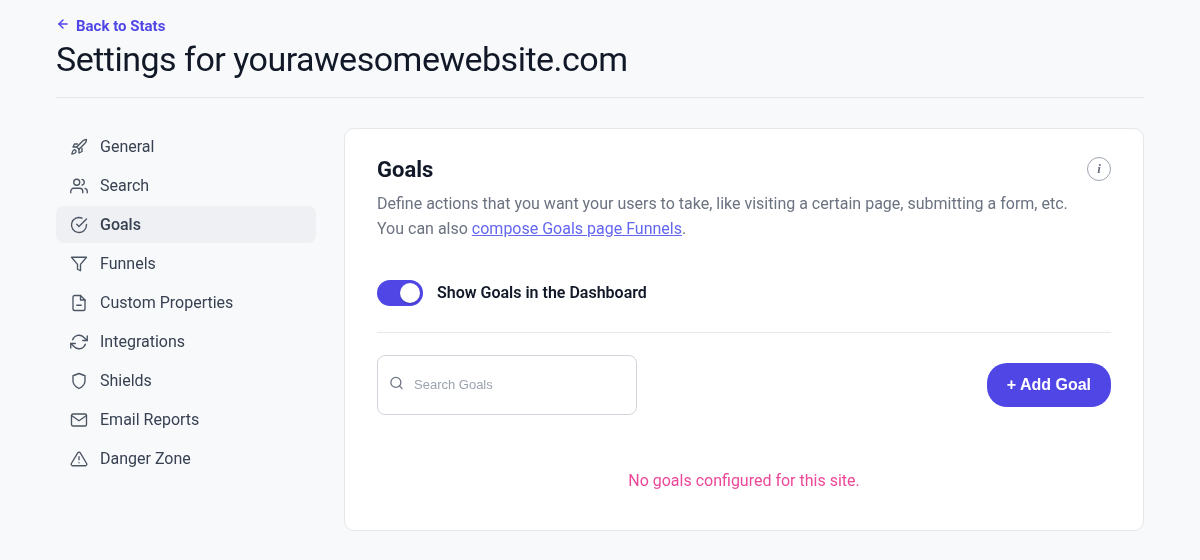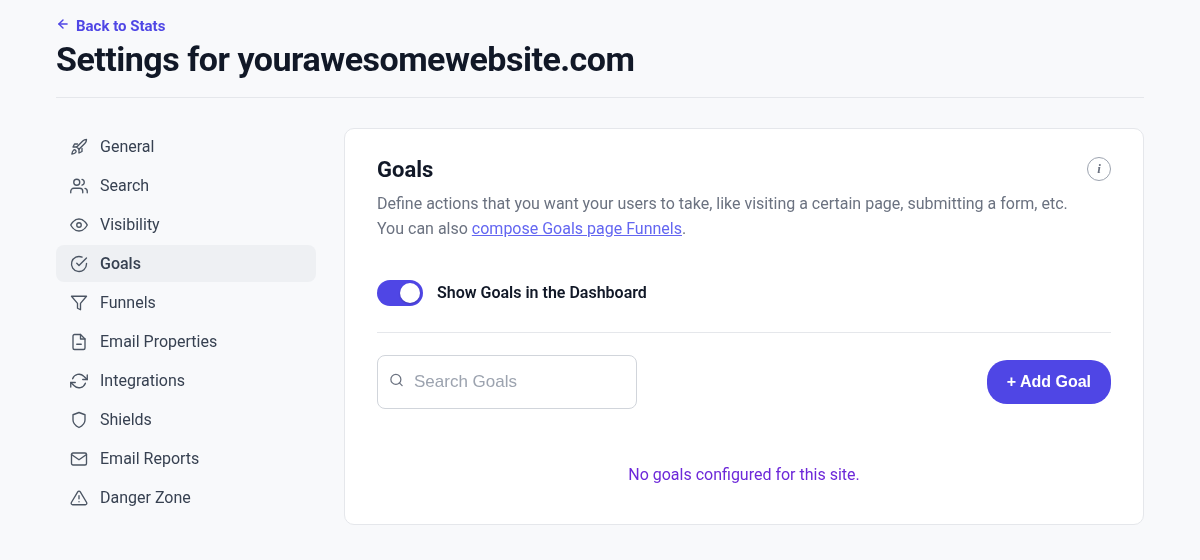--- a/index.html
+++ b/index.html
@@ -20,21 +20,21 @@
     gap: 6px;
     color: #4f46e5;
     font-weight: 700;
     font-size: 15px;
     text-decoration: none;
     cursor: pointer;
   }
   .back-link svg { stroke: #4f46e5; }
   h1.page-title {
     font-size: 34px;
-    font-weight: 700;
+    font-weight: 400;
     color: #111827;
     margin-top: 4px;
     letter-spacing: -0.5px;
   }
   hr.divider {
     border: none;
     border-top: 1px solid #e5e7eb;
     margin-top: 18px;
   }
   .layout {
@@ -155,43 +155,43 @@
     width: 260px;
   }
   .search-wrap .sicon {
     position: absolute;
     left: 12px; top: 50%;
     transform: translateY(-50%);
     color: #6b7280;
   }
   .search-input {
     width: 100%;
-    height: 54px;
+    height: 60px;
     border: 1px solid #d1d5db;
     border-radius: 8px;
     padding: 0 12px 0 36px;
-    font-size: 17px;
+    font-size: 13px;
     color: #374151;
     background: #fff;
   }
   .search-input::placeholder { color: #9ca3af; }
   .add-btn {
     background: #4f46e5;
     color: #fff;
     border: none;
     height: 44px;
     padding: 0 20px;
     border-radius: 20px;
     font-size: 16px;
     font-weight: 600;
     cursor: pointer;
   }
   .empty-state {
     text-align: center;
-    color: #6d28d9;
+    color: #ec4899;
     font-size: 16px;
     margin-top: 56px;
   }
 </style>
 </head>
 <body>
 
 <div class="page">
   <a class="back-link">
     <span class="icon">
@@ -225,29 +225,20 @@
           <svg width="18" height="18" viewBox="0 0 24 24" fill="none" stroke-width="1.8" stroke-linecap="round" stroke-linejoin="round">
               <path d="M17 21v-2a4 4 0 0 0-4-4H5a4 4 0 0 0-4 4v2"></path>
               <circle cx="9" cy="7" r="4"></circle>
               <path d="M23 21v-2a4 4 0 0 0-3-3.87"></path>
               <path d="M16 3.13a4 4 0 0 1 0 7.75"></path>
             </svg>
         </span>
         <span>Search</span>
       </div>
 
-      <div class="nav-item">
-        <span class="icon">
-          <svg width="18" height="18" viewBox="0 0 24 24" fill="none" stroke-width="1.8" stroke-linecap="round" stroke-linejoin="round">
-              <path d="M1 12s4-8 11-8 11 8 11 8-4 8-11 8-11-8-11-8z"></path>
-              <circle cx="12" cy="12" r="3"></circle>
-            </svg>
-        </span>
-        <span>Visibility</span>
-      </div>
 
       <div class="nav-item active">
         <span class="icon">
           <svg width="18" height="18" viewBox="0 0 24 24" fill="none" stroke-width="1.8" stroke-linecap="round" stroke-linejoin="round">
               <path d="M22 11.08V12a10 10 0 1 1-5.93-9.14"></path>
               <polyline points="22 4 12 14.01 9 11.01"></polyline>
             </svg>
         </span>
         <span>Goals</span>
       </div>
@@ -262,21 +253,21 @@
       </div>
 
       <div class="nav-item">
         <span class="icon">
           <svg width="18" height="18" viewBox="0 0 24 24" fill="none" stroke-width="1.8" stroke-linecap="round" stroke-linejoin="round">
               <path d="M14 2H6a2 2 0 0 0-2 2v16a2 2 0 0 0 2 2h12a2 2 0 0 0 2-2V8z"></path>
               <polyline points="14 2 14 8 20 8"></polyline>
               <line x1="9" y1="15" x2="15" y2="15"></line>
             </svg>
         </span>
-        <span>Email Properties</span>
+        <span>Custom Properties</span>
       </div>
 
       <div class="nav-item">
         <span class="icon">
           <svg width="18" height="18" viewBox="0 0 24 24" fill="none" stroke-width="1.8" stroke-linecap="round" stroke-linejoin="round">
               <polyline points="23 4 23 10 17 10"></polyline>
               <polyline points="1 20 1 14 7 14"></polyline>
               <path d="M3.51 9a9 9 0 0 1 14.85-3.36L23 10M1 14l4.64 4.36A9 9 0 0 0 20.49 15"></path>
             </svg>
         </span>

